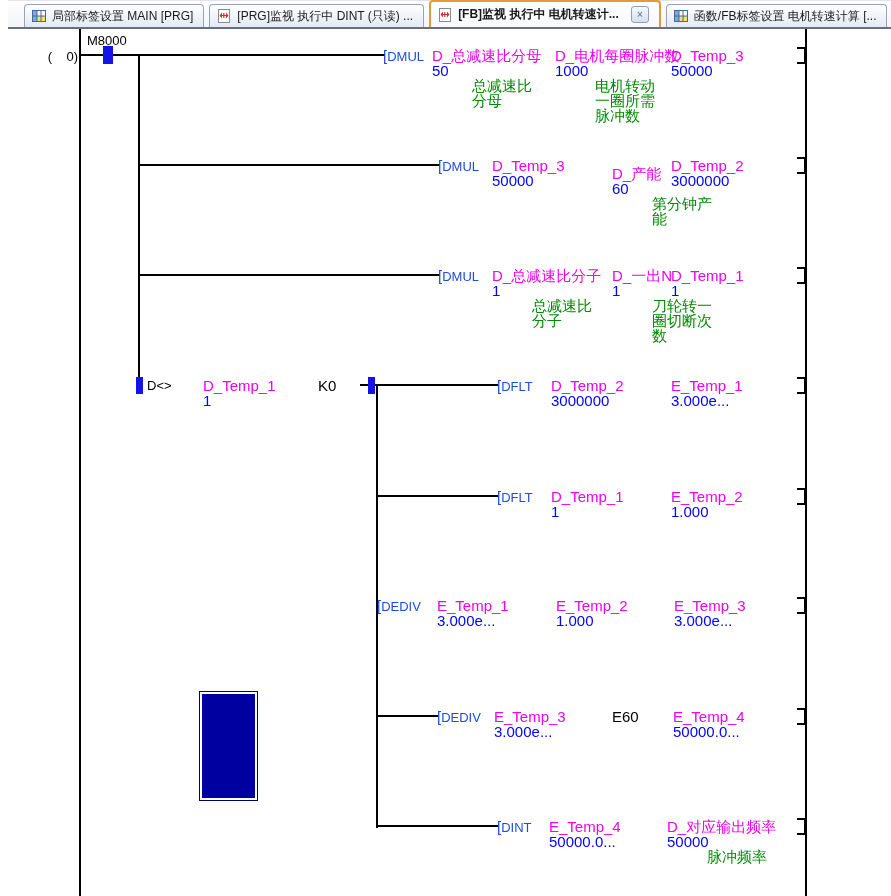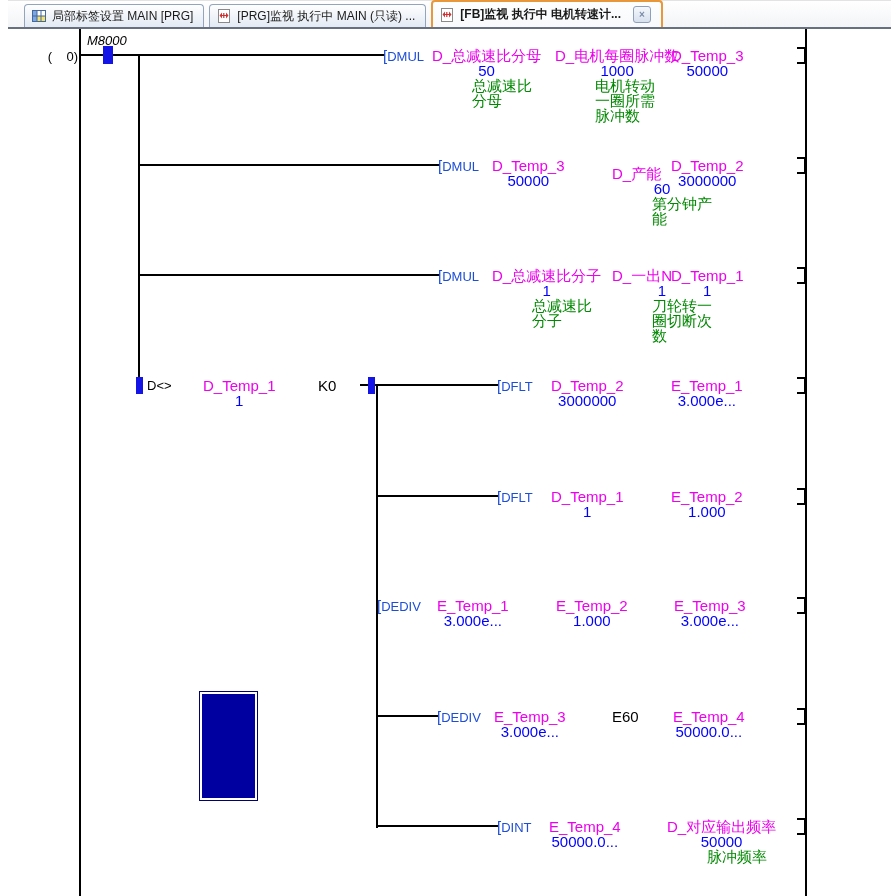--- a/index.html
+++ b/index.html
@@ -26,21 +26,21 @@
   .hline{height:2px;} .vline{width:2px;}
   .txt{position:absolute;font-size:13px;line-height:15px;white-space:pre;}
   .stepno{left:34px;top:49px;width:44px;text-align:right;}
   .instr{color:#1d4ed8;}
   .lbr{font-size:15px;}
   .rbr{position:absolute;left:797px;width:7px;height:13px;
        border-top:2px solid #000;border-right:2px solid #000;border-bottom:2px solid #000;}
   .op{position:absolute;font-size:15px;line-height:15px;width:max-content;display:flex;flex-direction:column;}
   .op-label{color:#ee00ee;white-space:pre;}
   .op.const .op-label{color:#000;}
-  .op-value{color:#0000ff;text-align:center;white-space:pre;}
+  .op-value{color:#0000ff;white-space:pre;}
   .op-comment{color:#008800;text-align:left;white-space:pre-line;margin-left:40px;}
   .contact-box{position:absolute;left:103px;top:46px;width:10px;height:18px;background:#1414e6;}
   .marker{position:absolute;width:7px;height:17px;background:#1414e6;}
   .cursor{position:absolute;left:199px;top:691px;width:57px;height:108px;background:#0000a0;
           border:1px solid #000070;box-shadow:inset 0 0 0 2px #ffffff;}
 </style>
 </head>
 <body>
 
 <div class="screen">
@@ -65,21 +65,21 @@
     <div class="rbr" style="top:157px;"></div>
     <div class="rbr" style="top:267px;"></div>
     <div class="rbr" style="top:377px;"></div>
     <div class="rbr" style="top:488px;"></div>
     <div class="rbr" style="top:597px;"></div>
     <div class="rbr" style="top:708px;"></div>
     <div class="rbr" style="top:818px;"></div>
 
     <div class="txt stepno">(    0)</div>
 
-    <div class="txt" style="left:87px;top:33px;font-style:italic;">M8000</div>
+    <div class="txt" style="left:87px;top:33px;">M8000</div>
     <div class="contact-box"></div>
 
     <div class="marker" style="left:136px;top:377px;"></div>
     <div class="txt" style="left:147px;top:378px;"><span>D&lt;&gt;</span></div>
     <div class="op" style="left:203px;top:378px;">
       <div class="op-label">D_Temp_1</div>
       <div class="op-value">1</div>
     </div>
     <div class="op const" style="left:318px;top:378px;text-align:center;">
       <div class="op-label">K0</div>
@@ -212,28 +212,37 @@
       <span class="tab-label">局部标签设置 MAIN [PRG]</span>
     </div>
     <div class="tab">
       <svg class="ticon" viewBox="0 0 16 16">
         <rect x="2.5" y="1.5" width="11" height="13" fill="#ffffff" stroke="#8a8a8a"></rect>
         <path d="M4 7.5h8" stroke="#d03030" stroke-width="1"></path>
         <path d="M6 4.5L3.5 7.5L6 10.5z" fill="#d03030"></path>
         <path d="M10 4.5L12.5 7.5L10 10.5z" fill="#d03030"></path>
         <rect x="7.2" y="5" width="1.2" height="5" fill="#d03030"></rect>
       </svg>
-      <span class="tab-label">[PRG]监视 执行中 MAIN (只读) ...</span>
+      <span class="tab-label">[PRG]监视 执行中 DINT (只读) ...</span>
     </div>
     <div class="tab active">
       <svg class="ticon" viewBox="0 0 16 16">
         <rect x="2.5" y="1.5" width="11" height="13" fill="#ffffff" stroke="#8a8a8a"></rect>
         <path d="M4 7.5h8" stroke="#d03030" stroke-width="1"></path>
         <path d="M6 4.5L3.5 7.5L6 10.5z" fill="#d03030"></path>
         <path d="M10 4.5L12.5 7.5L10 10.5z" fill="#d03030"></path>
         <rect x="7.2" y="5" width="1.2" height="5" fill="#d03030"></rect>
       </svg>
       <span class="tab-label">[FB]监视 执行中 电机转速计...</span>
       <span class="closebtn">×</span>
     </div>
+    <div class="tab">
+      <svg class="ticon" viewBox="0 0 16 16">
+        <rect x="1.5" y="2.5" width="13" height="11" fill="#ffffff" stroke="#44699d"></rect>
+        <rect x="2" y="3" width="4" height="10" fill="#7da7e0"></rect>
+        <rect x="6" y="8" width="8" height="5" fill="#f5e06a"></rect>
+        <path d="M2 8h12 M6 3v10 M10 3v10" stroke="#44699d" stroke-width="1" fill="none"></path>
+      </svg>
+      <span class="tab-label">函数/FB标签设置 电机转速计算 [...</span>
+    </div>
   </div>
 
 </div>
 
 </body></html>

